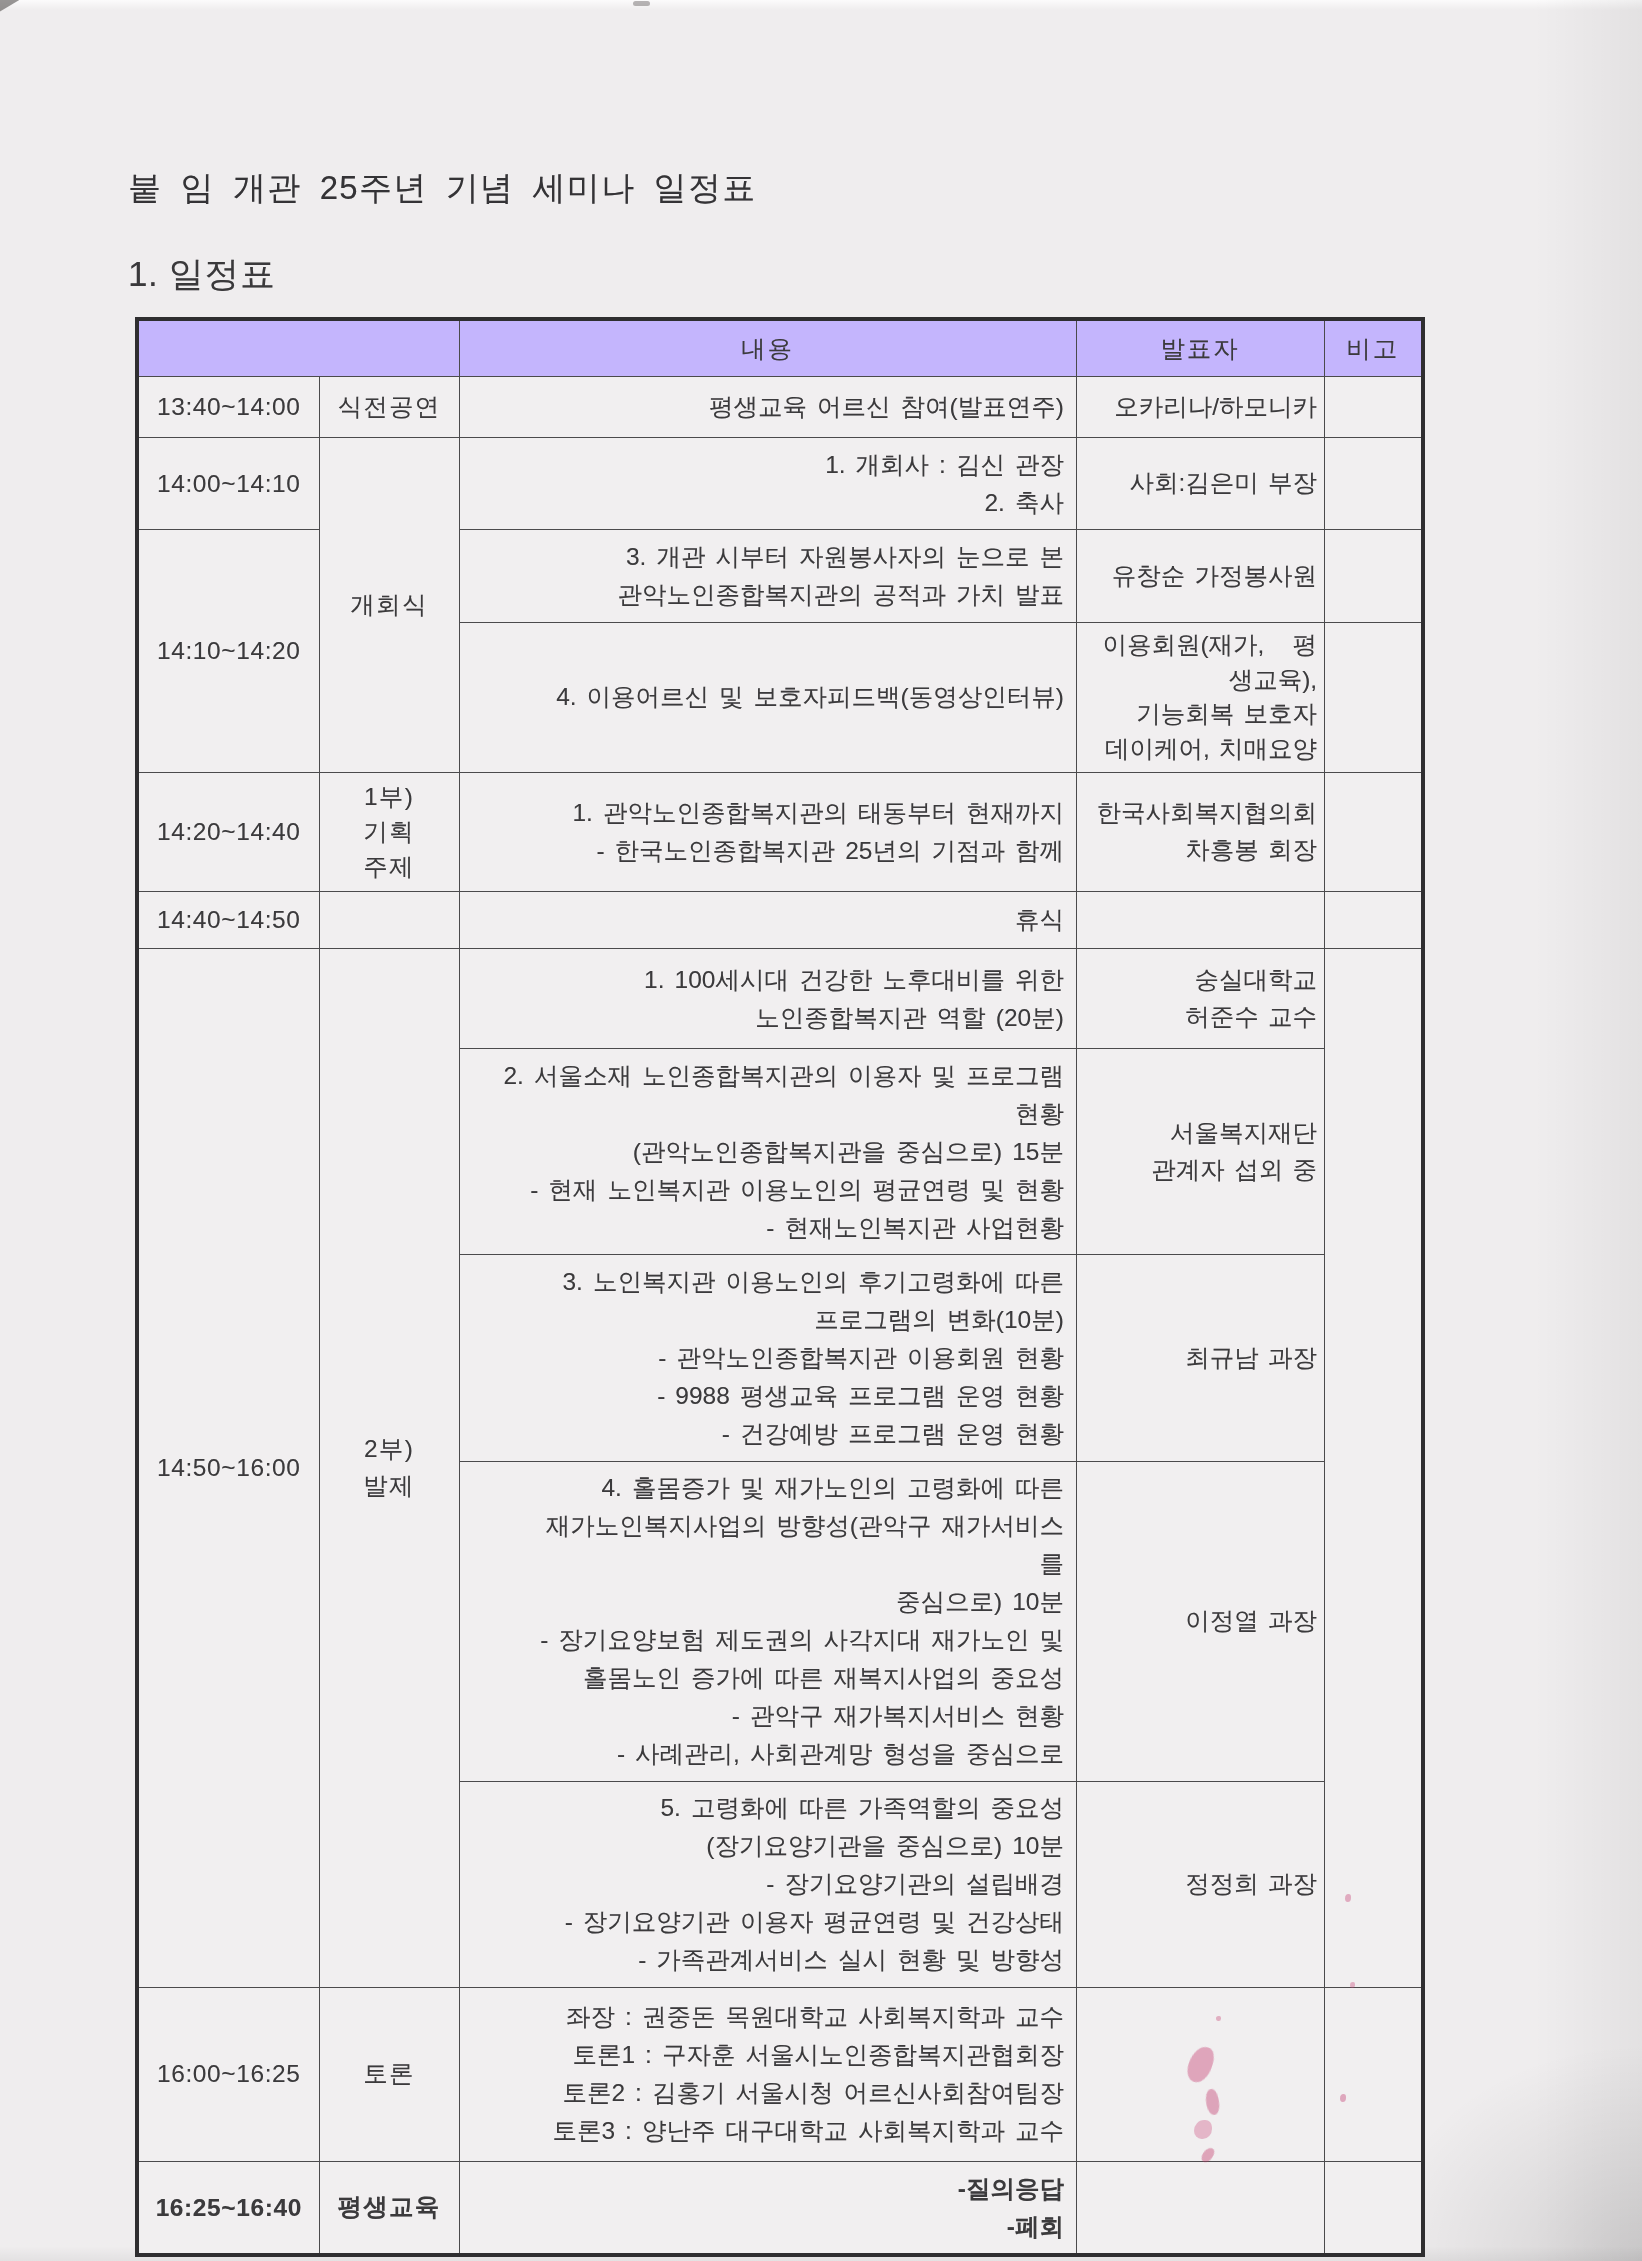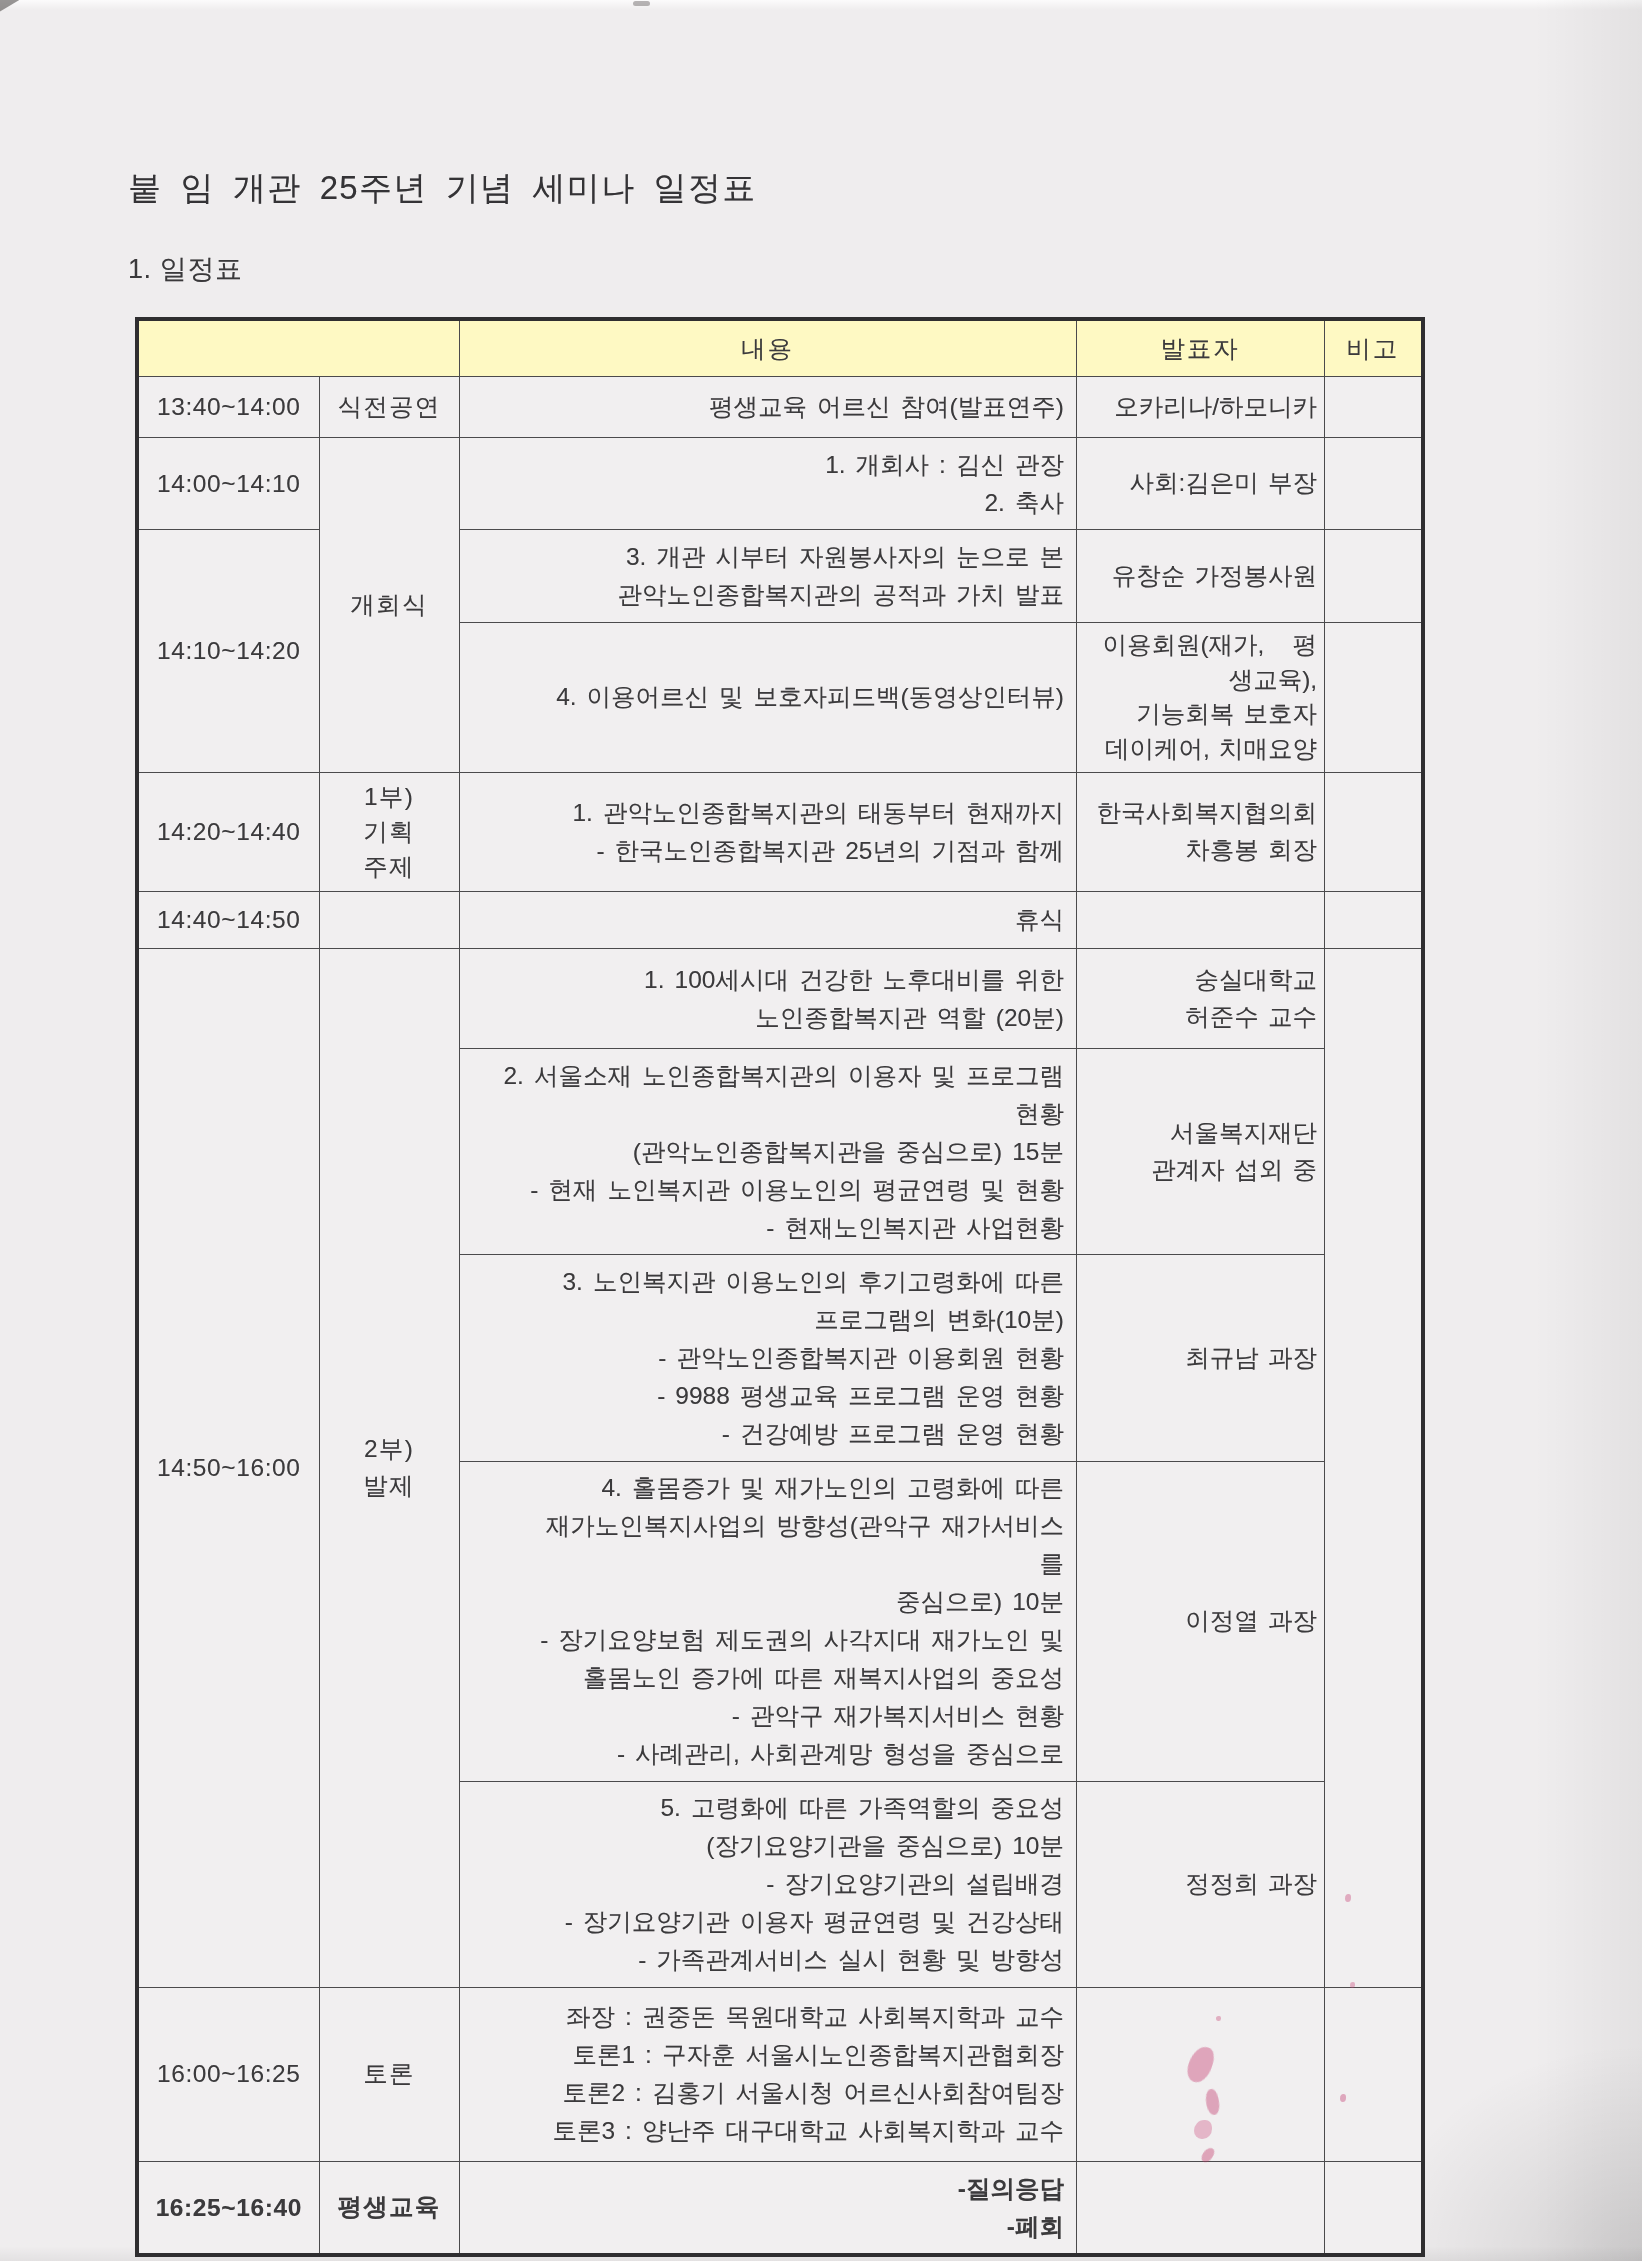--- a/index.html
+++ b/index.html
@@ -32,39 +32,39 @@
   .sm8{left:1216px;top:2016px;width:4.5px;height:5.2px;background:rgba(196,60,112,.36);}
 
   .doc-title{
     position:absolute;left:128px;top:166px;
     font-size:33px;letter-spacing:1.3px;word-spacing:7.7px;
     color:#343336;text-shadow:0 0 0.6px rgba(70,70,70,.4);
     white-space:nowrap;
   }
   .section-label{
     position:absolute;left:128px;top:251px;
-    font-size:27px;letter-spacing:0.6px;color:#3a393b;
+    font-size:35px;letter-spacing:0.6px;color:#3a393b;
     text-shadow:0 0 0.6px rgba(70,70,70,.35);
   }
 
   .schedule-wrap{position:absolute;left:135px;top:317px;}
   table.schedule{
     border-collapse:collapse;table-layout:fixed;width:1286px;
     border:4.5px solid #2f2e30;
     background:#f1eff0;
     text-shadow:0 0 0.6px rgba(70,70,70,.3);
   }
   table.schedule td{
     border:1.9px solid #4b4a4c;
     vertical-align:middle;
     font-size:24.5px;
     color:#3b3a3c;
     overflow:hidden;
   }
-  td.hc{background:#fef9c3;text-align:center;font-size:26px;letter-spacing:1.9px;height:53px;margin-left:44px;}
+  td.hc{background:#c4b5fd;text-align:center;font-size:26px;letter-spacing:1.9px;height:53px;margin-left:44px;}
   td.c-time{text-align:center;letter-spacing:0.6px;white-space:nowrap;}
   td.c-cat{text-align:center;white-space:pre-wrap;line-height:1.5;letter-spacing:1.3px;}
   td.c-content{text-align:right;padding:7.7px 11.6px 7.7px 22px;white-space:pre-wrap;line-height:1.55;word-spacing:3.2px;}
   td.c-speaker{text-align:right;padding:5.2px 6.4px 5.2px 17px;white-space:pre-wrap;line-height:1.5;word-spacing:2.6px;}
   td.c-note{padding:0;}
   .lh-tight{line-height:1.42 !important;}
   tr.rh-h{height:53px;}
   tr.rh-1{height:61px;margin-top:37px;}
   tr.rh-2{height:81px;}
   tr.rh-3{height:86px;}

